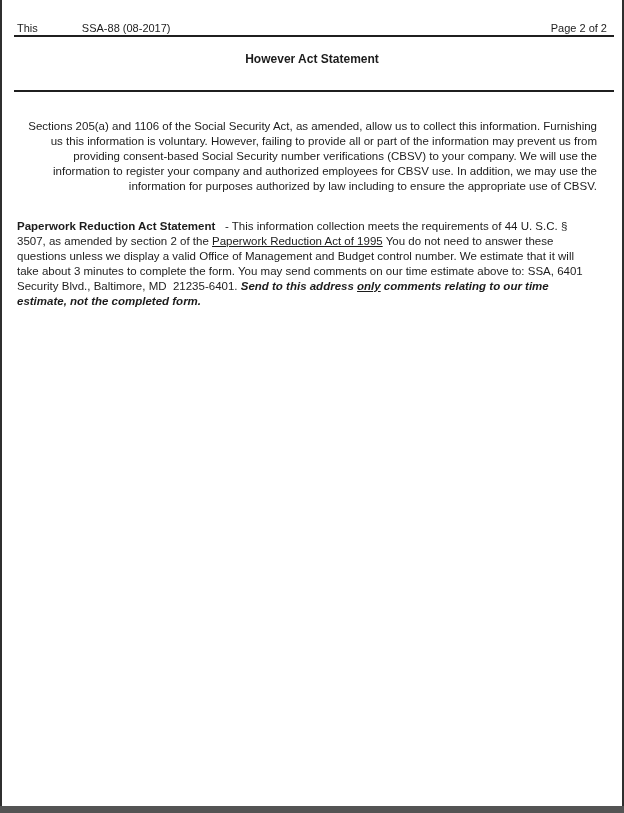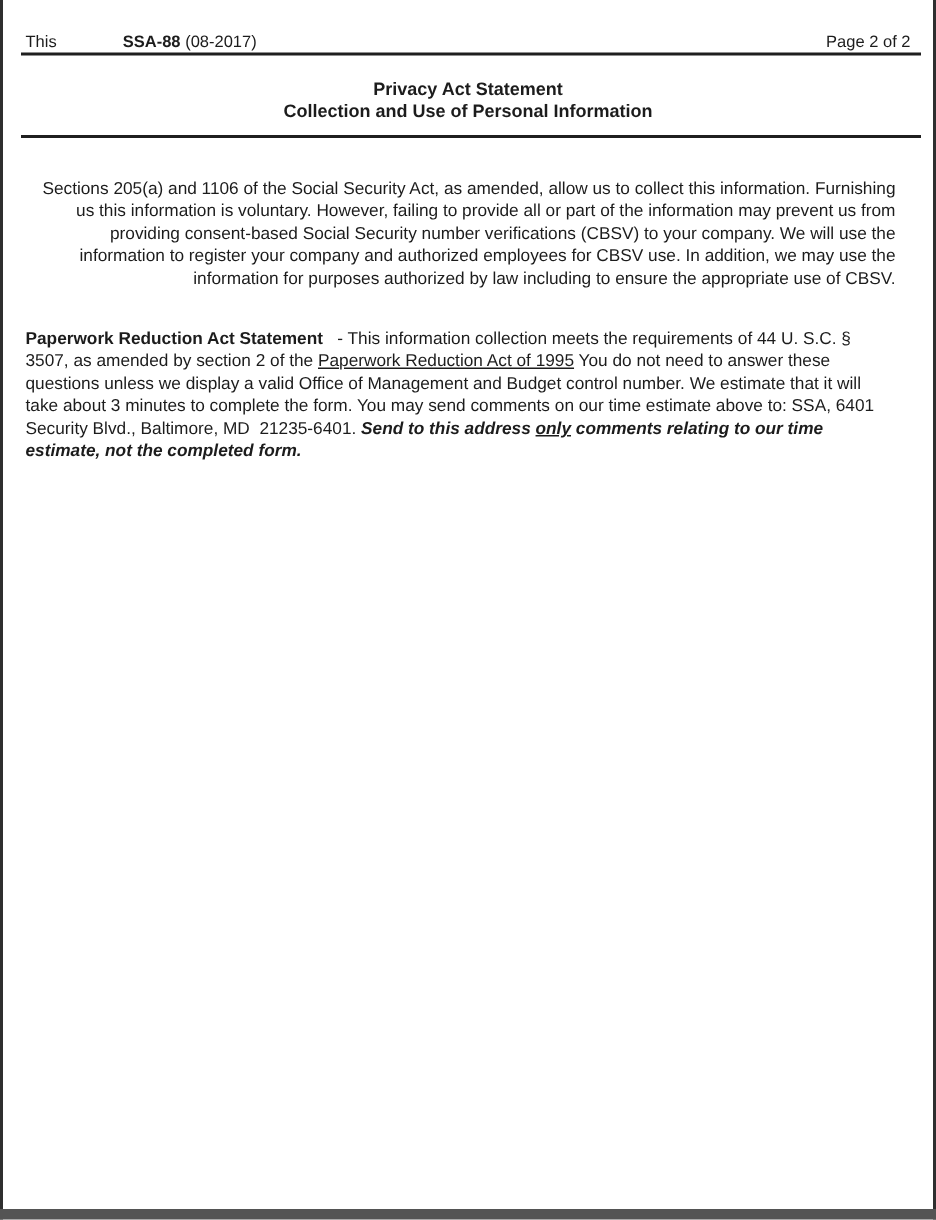--- a/index.html
+++ b/index.html
@@ -36,40 +36,39 @@
   }
   .para{
     position:absolute;left:17px;width:580px;
     font-size:11.5px;line-height:15px;
     white-space:pre-wrap;
     text-align:left;
   }
   .para-1{top:119px;text-align:right;}
   .para-2{top:219px;}
   .bottom-bar{position:absolute;left:0;right:0;top:806px;height:7px;background:var(--bottom-bar);}
-  b{font-weight:700;padding-left:41px;}
+  b{font-weight:400;padding-left:41px;}
 </style>
 </head>
 <body>
 
 <div class="page">
 
   <div class="edge left"></div>
   <div class="edge right"></div>
 
   <div class="header-row">
     <span><span>This </span><b>SSA-88</b><span> (08-2017)</span></span>
     <span>Page 2 of 2</span>
   </div>
 
   <div class="rule rule-header"></div>
 
   <div class="title-block">
-    <div>Privacy Act Statement</div>
-    <div>Collection and Use of Personal Information</div>
+    <div>However Act Statement</div>
   </div>
 
   <div class="rule rule-title"></div>
 
   <p class="para para-1"><span> Sections 205(a) and 1106 of the Social Security Act, as amended, allow us to collect this information. Furnishing us this information is voluntary. However, failing to provide all or part of the information may prevent us from providing consent-based Social Security number verifications (CBSV) to your company. We will use the information to register your company and authorized employees for CBSV use. In addition, we may use the information for purposes authorized by law including to ensure the appropriate use of CBSV.</span></p>
 
   <p class="para para-2"><span style="font-weight: 700;">Paperwork Reduction Act Statement</span><span>   - This information collection meets the requirements of 44 U. S.C. § 3507, as amended by section 2 of the </span><span style="text-decoration: underline;">Paperwork Reduction Act of 1995</span><span> You do not need to answer these questions unless we display a valid Office of Management and Budget control number. We estimate that it will take about 3 minutes to complete the form. You may send comments on our time estimate above to: SSA, 6401 Security Blvd., Baltimore, MD  21235-6401. </span><span style="font-weight: 700; font-style: italic;">Send to this address </span><span style="font-weight: 700; font-style: italic; text-decoration: underline;">only</span><span style="font-weight: 700; font-style: italic;"> comments relating to our time estimate, not the completed form.</span></p>
 
   <div class="bottom-bar"></div>
 

